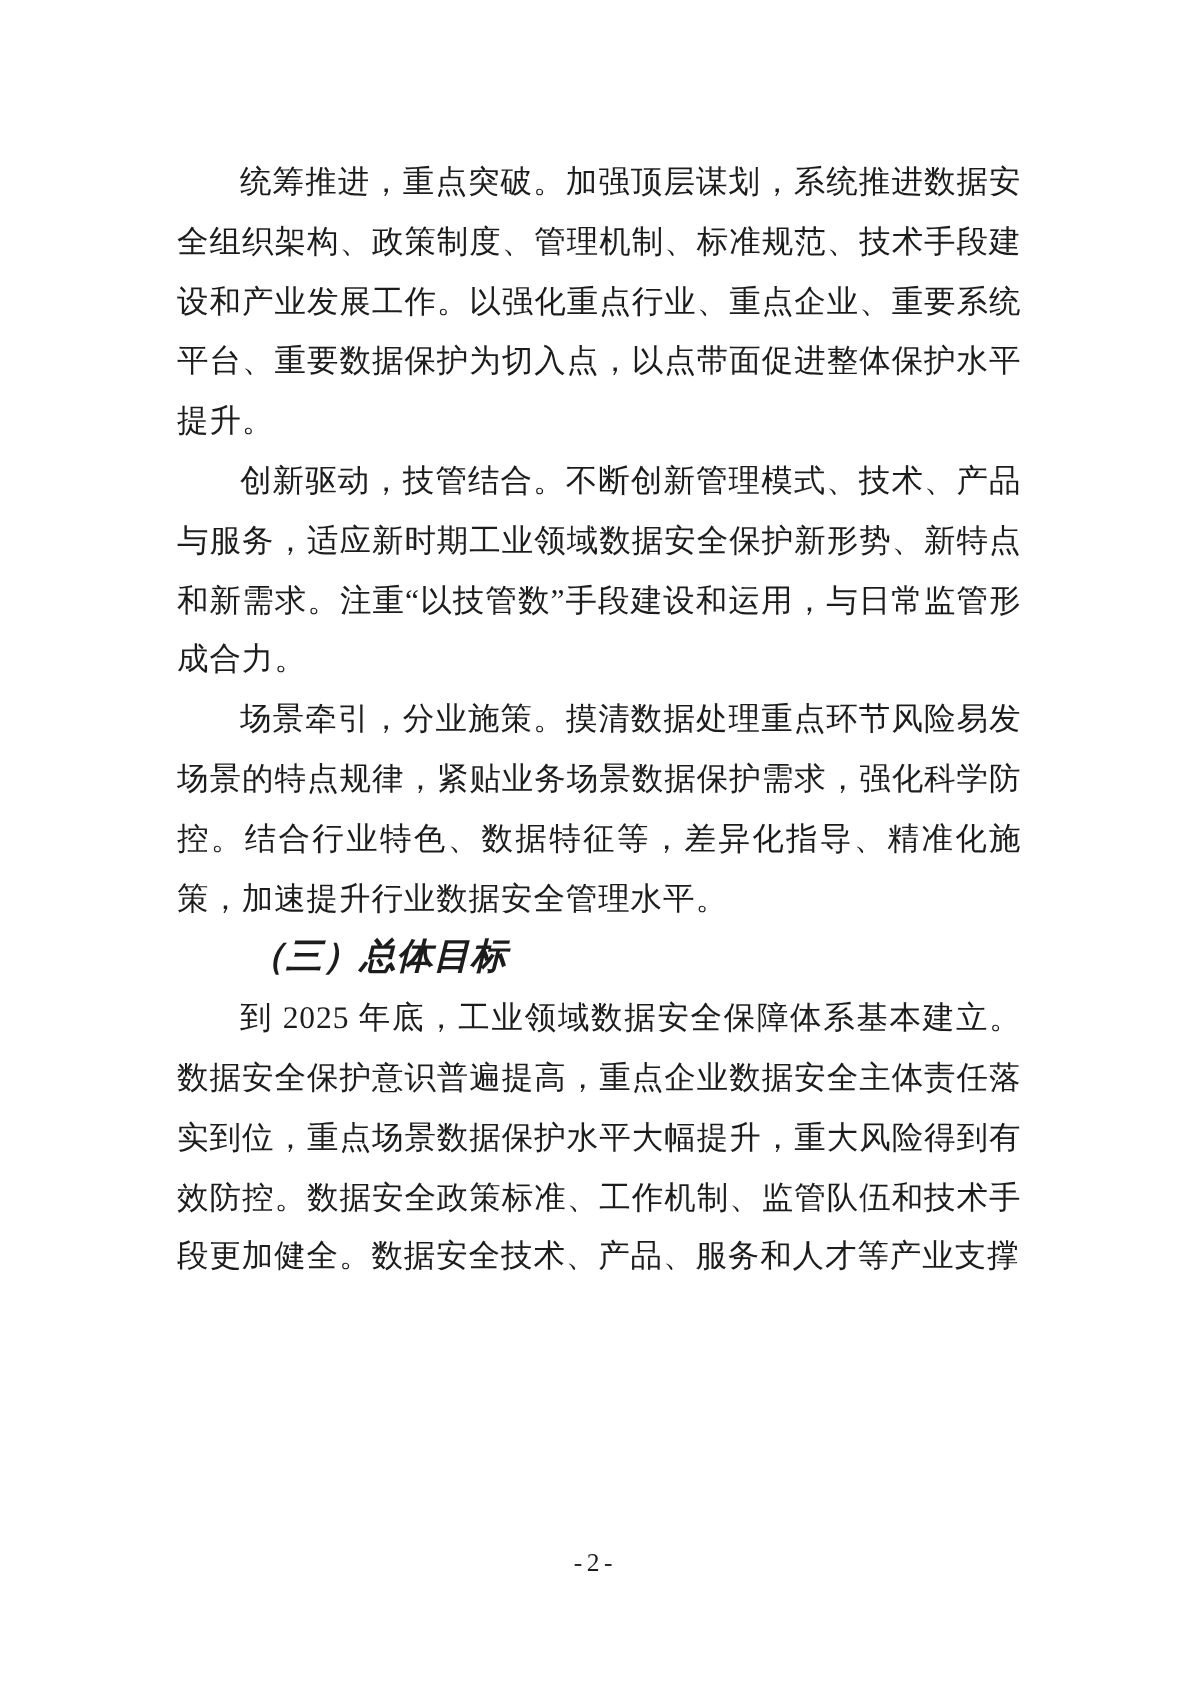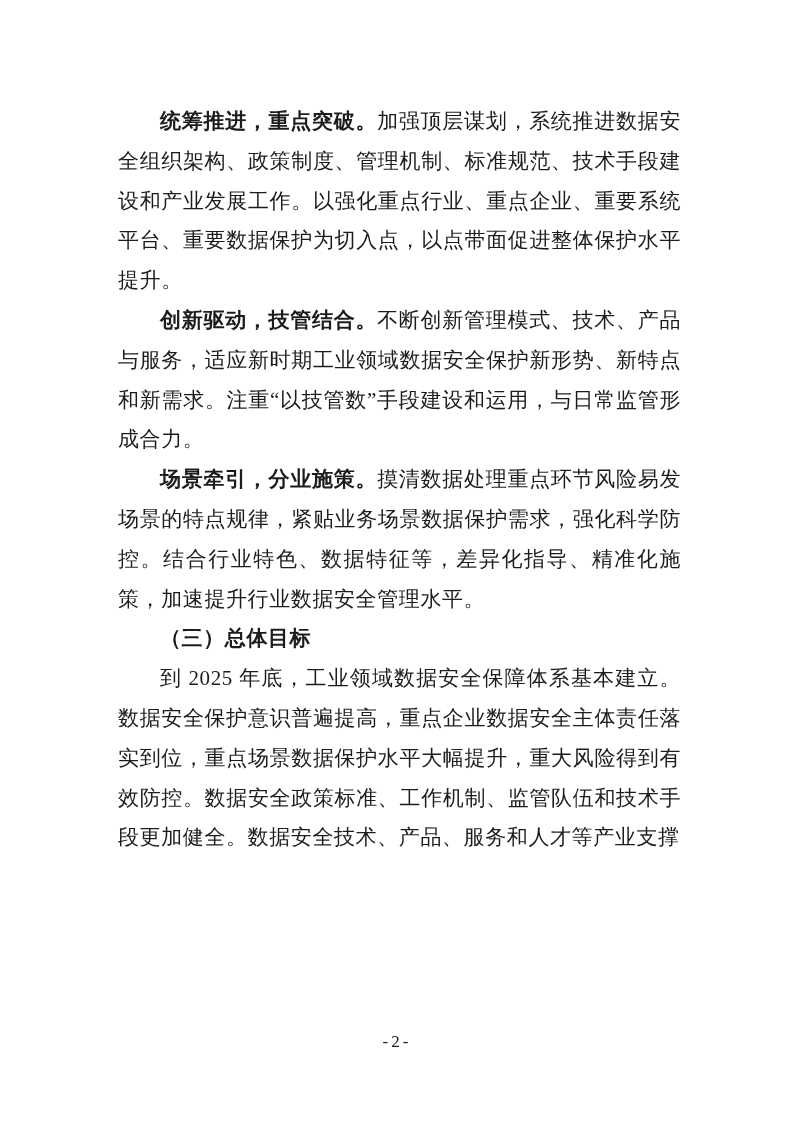--- a/index.html
+++ b/index.html
@@ -32,29 +32,30 @@
     line-height: 39.8px;
     letter-spacing: 0.6px;
     text-align: justify;
   }
   .para {
     margin: 0;
     padding: 0;
     text-indent: 2em;
   }
   .lead {
-    font-weight: bold;
+    font-weight: normal;
   }
   .heading {
     margin: 0;
     padding: 0;
     text-indent: 2em;
-    font-size: 21px;
+    font-size: 24px;
     line-height: 39.8px;
     font-weight: bold;
+    font-style: italic;
   }
   .page-number {
     position: absolute;
     top: 1031px;
     left: 0;
     width: 794px;
     text-align: center;
     font-size: 17px;
     line-height: 22px;
     letter-spacing: 3px;

